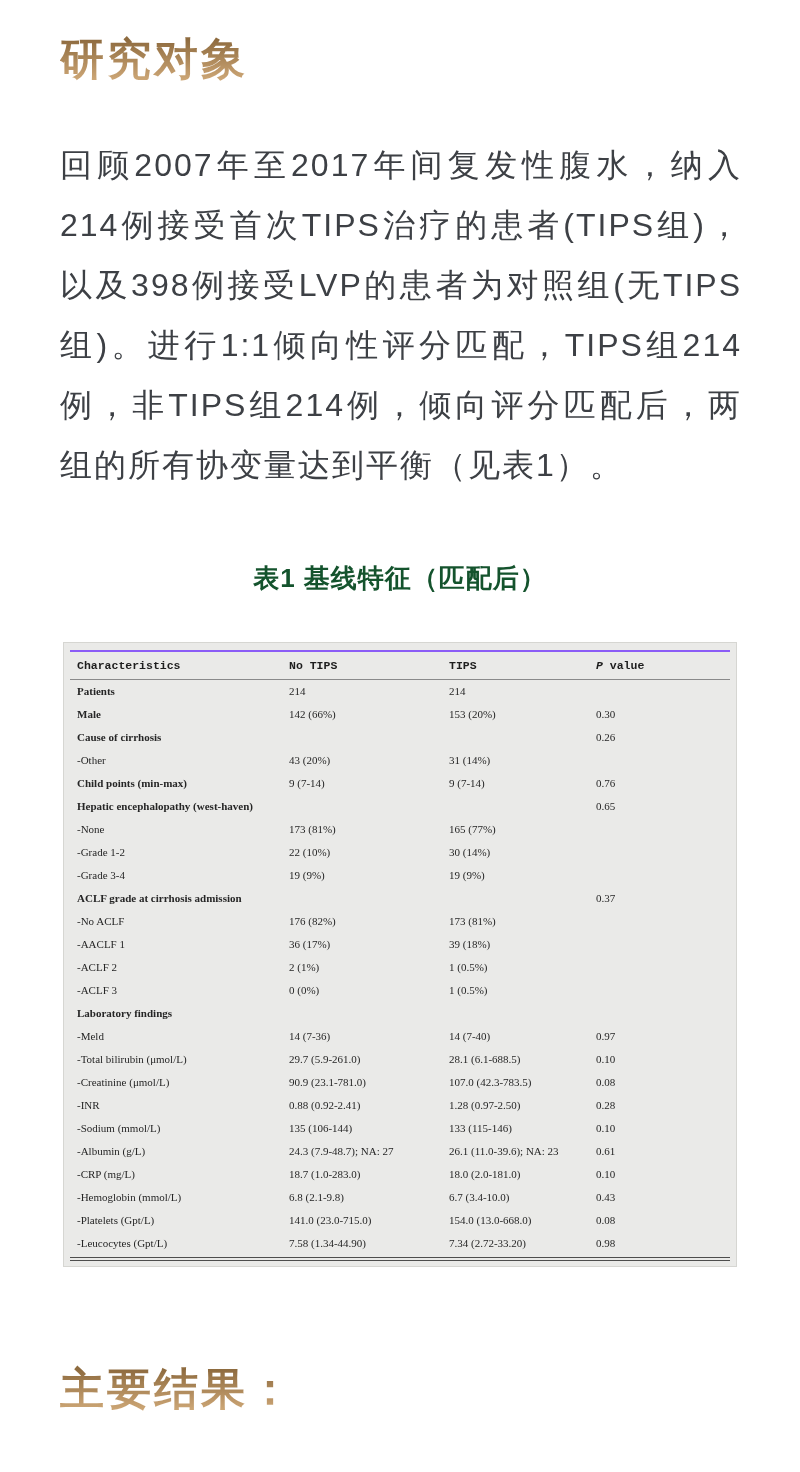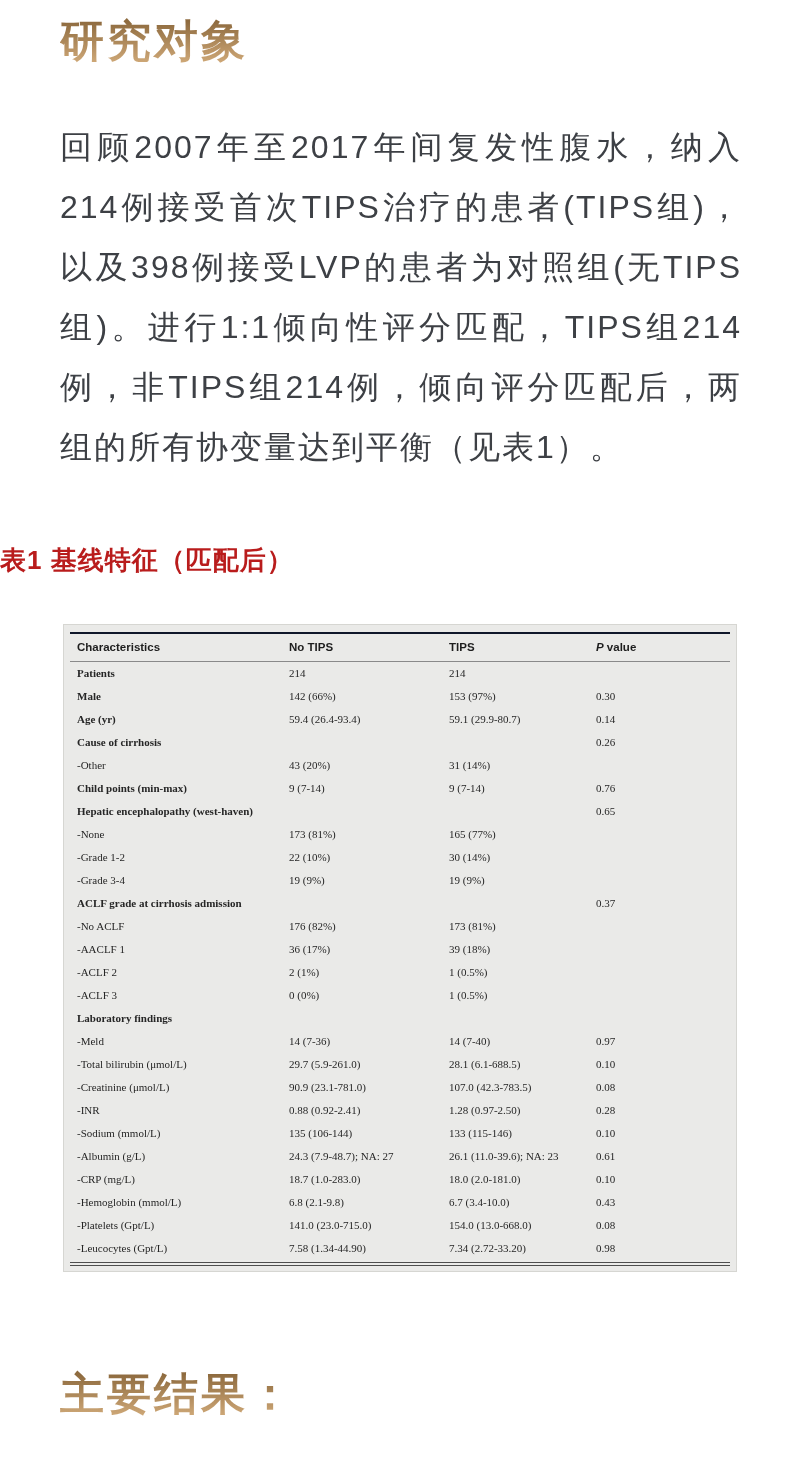--- a/index.html
+++ b/index.html
@@ -28,42 +28,42 @@
     .gold-heading {
       background: linear-gradient(180deg, #8e6b3f 10%, #d4ad7c 95%);
       -webkit-background-clip: text;
       background-clip: text;
       -webkit-text-fill-color: transparent;
       color: transparent;
       display: inline-block;
     }
   }
   .heading-row { margin: 0; }
-  .heading-row.first { padding-top: 16px; }
+  .heading-row.first { padding-top: 34px; }
   .heading-row.last  { padding-top: 97px; }
 
   
   .body-text {
     margin: 48px 58px 0 60px;
     font-size: 32px;
     line-height: 60px;
     letter-spacing: 2px;
     text-align: justify;
     color: #3d4045;
     font-family: "Liberation Sans", "DejaVu Sans", sans-serif;
   }
 
   
   .table-title {
     margin-top: 66px;
-    text-align: left;
+    text-align: center;
     font-size: 26px;
     font-weight: bold;
     letter-spacing: 1px;
-    color: #b91c1c;
+    color: #14532d;
     font-family: "Liberation Sans", "DejaVu Sans", sans-serif;
   }
 
   
   .table-wrap {
     box-sizing: border-box;
     margin: 46px 0 0 63px;
     width: 674px;
     background: #eaeae8;
     border: 1px solid #d6d6d2;
@@ -73,24 +73,24 @@
     width: 100%;
     border-collapse: collapse;
     table-layout: fixed;
   }
   table.baseline col.c1 { width: 219px; }
   table.baseline col.c2 { width: 160px; }
   table.baseline col.c3 { width: 147px; }
   table.baseline col.c4 { width: auto;  }
 
   table.baseline thead th {
-    border-top: 2px solid #0f172a;
+    border-top: 2px solid #8b5cf6;
     border-bottom: 1px solid #8a8a8a;
     height: 27px;
-    font-family: Liberation Sans, sans-serif;
+    font-family: Liberation Mono, monospace;
     font-size: 11.5px;
     font-weight: bold;
     color: #1e1e1e;
     text-align: left;
     vertical-align: middle;
     padding: 0;
   }
   table.baseline th:first-child,
   table.baseline td:first-child { padding-left: 7px; }
   table.baseline th em { font-style: italic; }
@@ -146,28 +146,22 @@
       <tbody>
           <tr>
             <td class="bold">Patients</td>
             <td>214</td>
             <td>214</td>
             <td></td>
           </tr>
           <tr>
             <td class="bold">Male</td>
             <td>142 (66%)</td>
-            <td>153 (97%)</td>
+            <td>153 (20%)</td>
             <td>0.30</td>
-          </tr>
-          <tr>
-            <td class="bold">Age (yr)</td>
-            <td>59.4 (26.4-93.4)</td>
-            <td>59.1 (29.9-80.7)</td>
-            <td>0.14</td>
           </tr>
           <tr>
             <td class="bold">Cause of cirrhosis</td>
             <td></td>
             <td></td>
             <td>0.26</td>
           </tr>
           <tr>
             <td>-Other</td>
             <td>43 (20%)</td>

